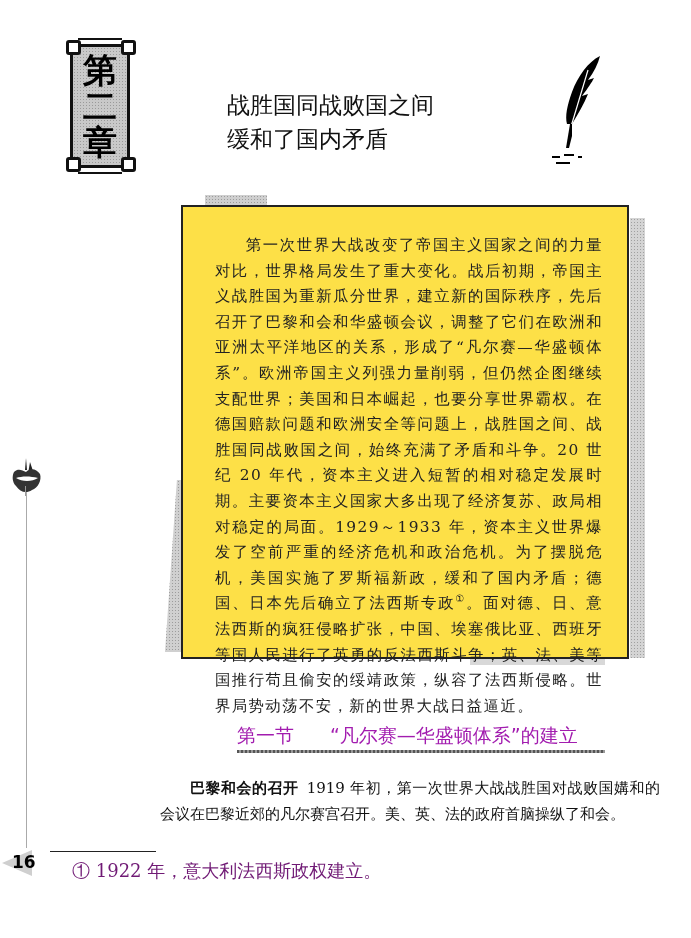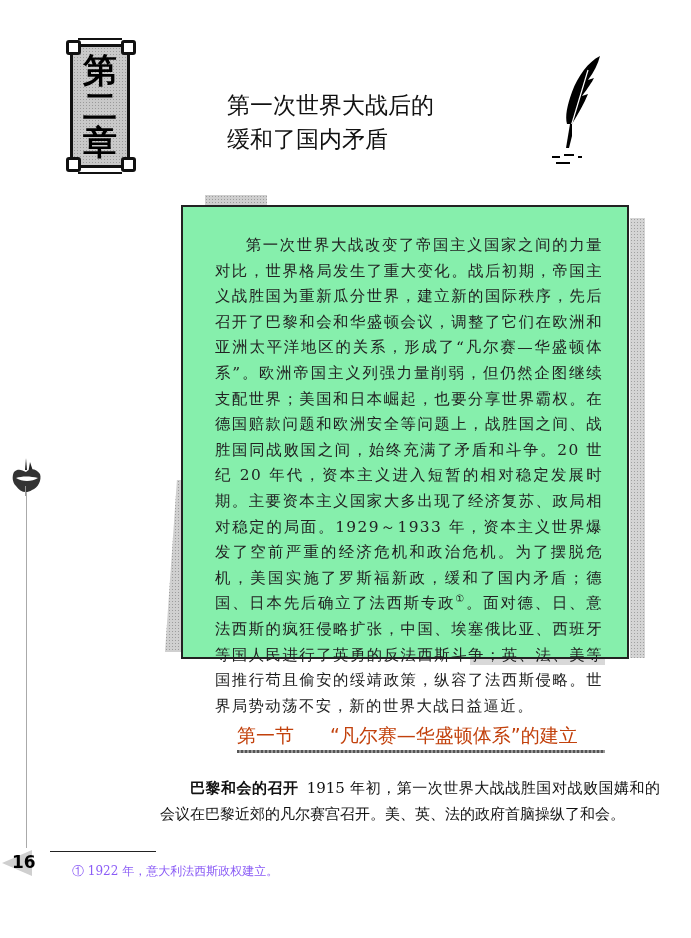--- a/index.html
+++ b/index.html
@@ -26,42 +26,42 @@
 
   
   .intro-shadow-top { left:205px; top:195px; width:62px; height:11px; background:#cfcfcf;
         background-image: radial-gradient(#9c9c9c 0.6px, transparent 0.8px); background-size:3px 3px; }
   .intro-shadow-right { left:630px; top:218px; width:15px; height:440px; background:#d4d4d4;
         background-image: radial-gradient(#a0a0a0 0.6px, transparent 0.8px); background-size:3px 3px; }
   .intro-shadow-left { left:165px; top:480px; width:17px; height:172px; background:#d0d0d0;
         background-image: radial-gradient(#9c9c9c 0.6px, transparent 0.8px); background-size:3px 3px;
         clip-path: polygon(70% 0, 100% 0, 100% 100%, 0 100%); }
   .intro-shadow-bottom { left:470px; top:658px; width:135px; height:7px; background:#d8d8d8; }
-  .intro-box { left:181px; top:205px; width:448px; height:454px; border:2px solid #222; box-sizing:border-box; background:#86efac; }
+  .intro-box { left:181px; top:205px; width:448px; height:454px; border:2px solid #222; box-sizing:border-box; background:#fde047; }
   .intro-text { position:absolute; left:32px; top:26px; width:388px; font-size:15.4px; line-height:25.6px;
         letter-spacing:1.4px; text-align:justify; color:#222; }
   .intro-text p { margin:0; text-indent:2em; }
   sup.fn { font-size:10px; vertical-align:super; line-height:0; }
 
   
   .left-rule { left:26px; top:488px; width:1px; height:360px; background:#aaaaaa; }
   .emblem { left:8px; top:456px; width:36px; height:40px; }
 
   
-  .section-heading { left:237px; top:720px; font-family:"DejaVu Sans", sans-serif; font-size:19px; line-height:30px; color:#c2410c; white-space:nowrap; }
+  .section-heading { left:237px; top:720px; font-family:"DejaVu Sans", sans-serif; font-size:19px; line-height:30px; color:#a21caf; white-space:nowrap; }
   .section-heading .gap { display:inline-block; width:36px; }
   .section-underline { left:237px; top:750px; width:368px; height:3px; background:#777;
         background-image: repeating-linear-gradient(90deg,#555 0 2px,#999 2px 4px); }
 
   .body-para { left:160px; top:775px; width:500px; font-size:15px; line-height:26px; color:#111; text-align:justify; }
   .body-para .lead { font-family:"DejaVu Sans", sans-serif; font-weight:bold; margin-left:30px; margin-right:8px; }
 
   
   .footnote-rule { left:50px; top:851px; width:106px; height:1px; background:#222; }
-  .footnote { left:72px; top:862px; font-size:12px; line-height:18px; color:#8b5cf6; }
+  .footnote { left:72px; top:862px; font-size:18px; line-height:18px; color:#701a75; }
 
   .page-num-badge { left:2px; top:850px; width:30px; height:26px; background:#cfcfcf;
        clip-path: polygon(0 50%, 100% 0, 100% 100%); }
   .page-num { left:12px; top:852px; font-family:"DejaVu Sans", sans-serif; font-weight:bold; font-size:17px; color:#000; }
 </style>
 </head>
 <body>
 
 <div class="abs chapter-badge">
   <div class="frame"></div>
@@ -72,21 +72,21 @@
   <div class="corner" style="left:0;bottom:2px;"></div>
   <div class="corner" style="right:0;bottom:2px;"></div>
   <div class="chars">
     <div>第</div>
     <div>二</div>
     <div>章</div>
   </div>
 </div>
 
 <div class="abs chapter-title">
-  <div>第一次世界大战后的</div>
+  <div>战胜国同战败国之间</div>
   <div>缓和了国内矛盾</div>
 </div>
 
 <div class="abs quill">
   <svg width="60" height="118" viewBox="0 0 60 118">
     <path d="M52 4 C40 10 30 24 24 40 C19 54 17 64 19 72 L24 72 C30 62 36 52 40 42 L34 44 C40 36 44 30 46 26 L40 28 C46 20 50 12 52 4 Z" fill="#000"></path>
     <path d="M40 18 L22 78" stroke="#fff" stroke-width="1.2"></path>
     <path d="M22 72 L20 84 L18 96 L21 96 L24 84 L24 72 Z" fill="#000"></path>
     <rect x="4" y="104" width="8" height="2" fill="#000"></rect>
     <rect x="16" y="102" width="10" height="2" fill="#000"></rect>
@@ -115,20 +115,20 @@
     <rect x="17" y="30" width="1" height="10" fill="#999"></rect>
   </svg>
 </div>
 
 <div class="abs section-heading">
   <span>第一节</span><span class="gap"></span><span>“凡尔赛—华盛顿体系”的建立</span>
 </div>
 <div class="abs section-underline"></div>
 
 <div class="abs body-para">
-  <span class="lead">巴黎和会的召开</span><span>1915 年初，第一次世界大战战胜国对战败国媾和的会议在巴黎近郊的凡尔赛宫召开。美、英、法的政府首脑操纵了和会。</span>
+  <span class="lead">巴黎和会的召开</span><span>1919 年初，第一次世界大战战胜国对战败国媾和的会议在巴黎近郊的凡尔赛宫召开。美、英、法的政府首脑操纵了和会。</span>
 </div>
 
 <div class="abs footnote-rule"></div>
 <div class="abs footnote">① 1922 年，意大利法西斯政权建立。</div>
 
 <div class="abs page-num-badge"></div>
 <div class="abs page-num">16</div>
 
 </body></html>

